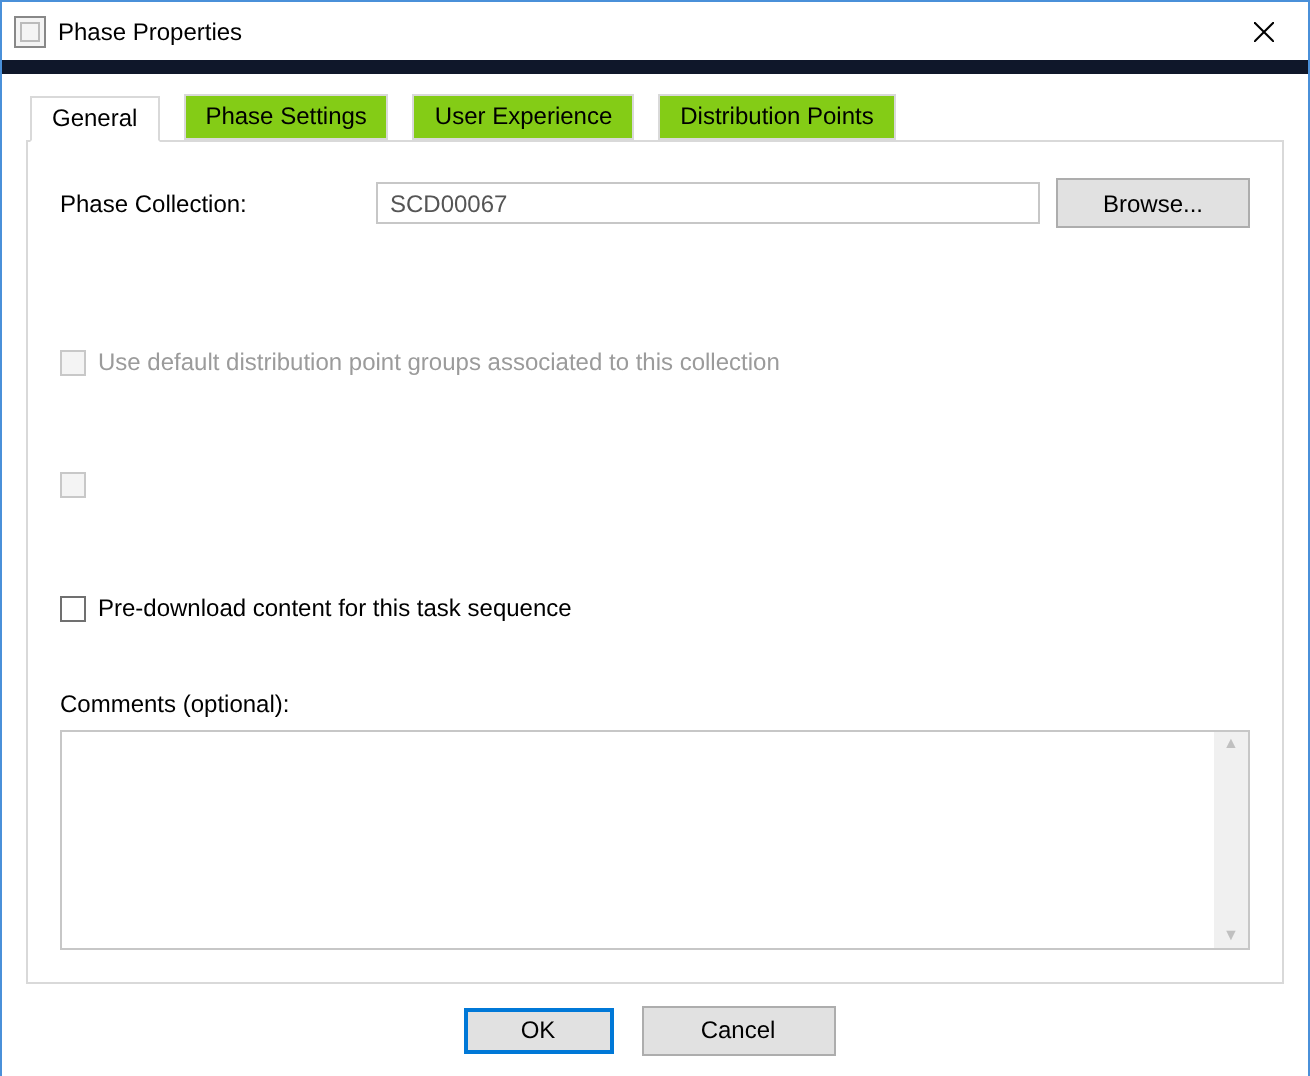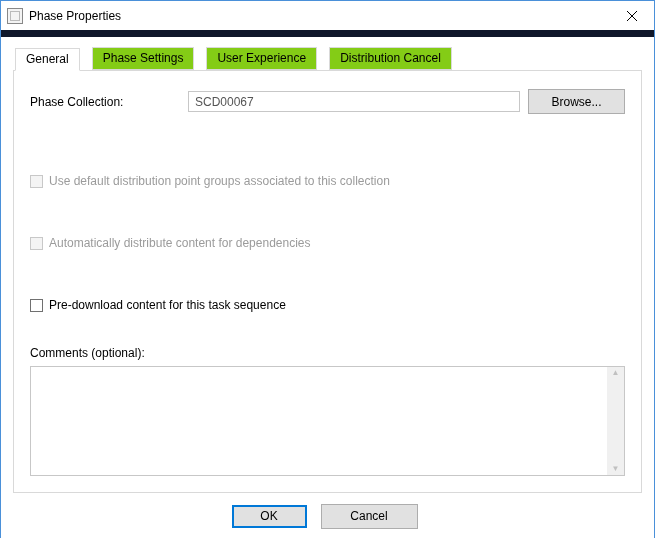--- a/index.html
+++ b/index.html
@@ -243,41 +243,40 @@
   </div>
 
   <div class="client">
 
     <div class="tab-area">
 
       <div class="tabs">
         <div class="tab active"><span>General</span></div>
         <div class="tab"><span>Phase Settings</span></div>
         <div class="tab"><span>User Experience</span></div>
-        <div class="tab"><span>Distribution Cancel</span></div>
+        <div class="tab"><span>Distribution Points</span></div>
       </div>
 
       <div class="tab-panel">
 
         <div class="row">
           <span class="label-col">Phase Collection:</span>
           <input class="input-text" type="text" readonly="" value="SCD00067" style="">
           <div class="btn">
               <span>Browse...</span>
             </div>
         </div>
 
         <div class="check-row disabled">
           <span class="check-box"></span>
           <span>Use default distribution point groups associated to this collection</span>
         </div>
 
         <div class="check-row disabled">
           <span class="check-box"></span>
-          <span>Automatically distribute content for dependencies</span>
         </div>
 
         <div class="check-row">
           <span class="check-box"></span>
           <span>Pre-download content for this task sequence</span>
         </div>
 
         <div class="section-label">Comments (optional):</div>
 
         <div class="textarea-wrap">

